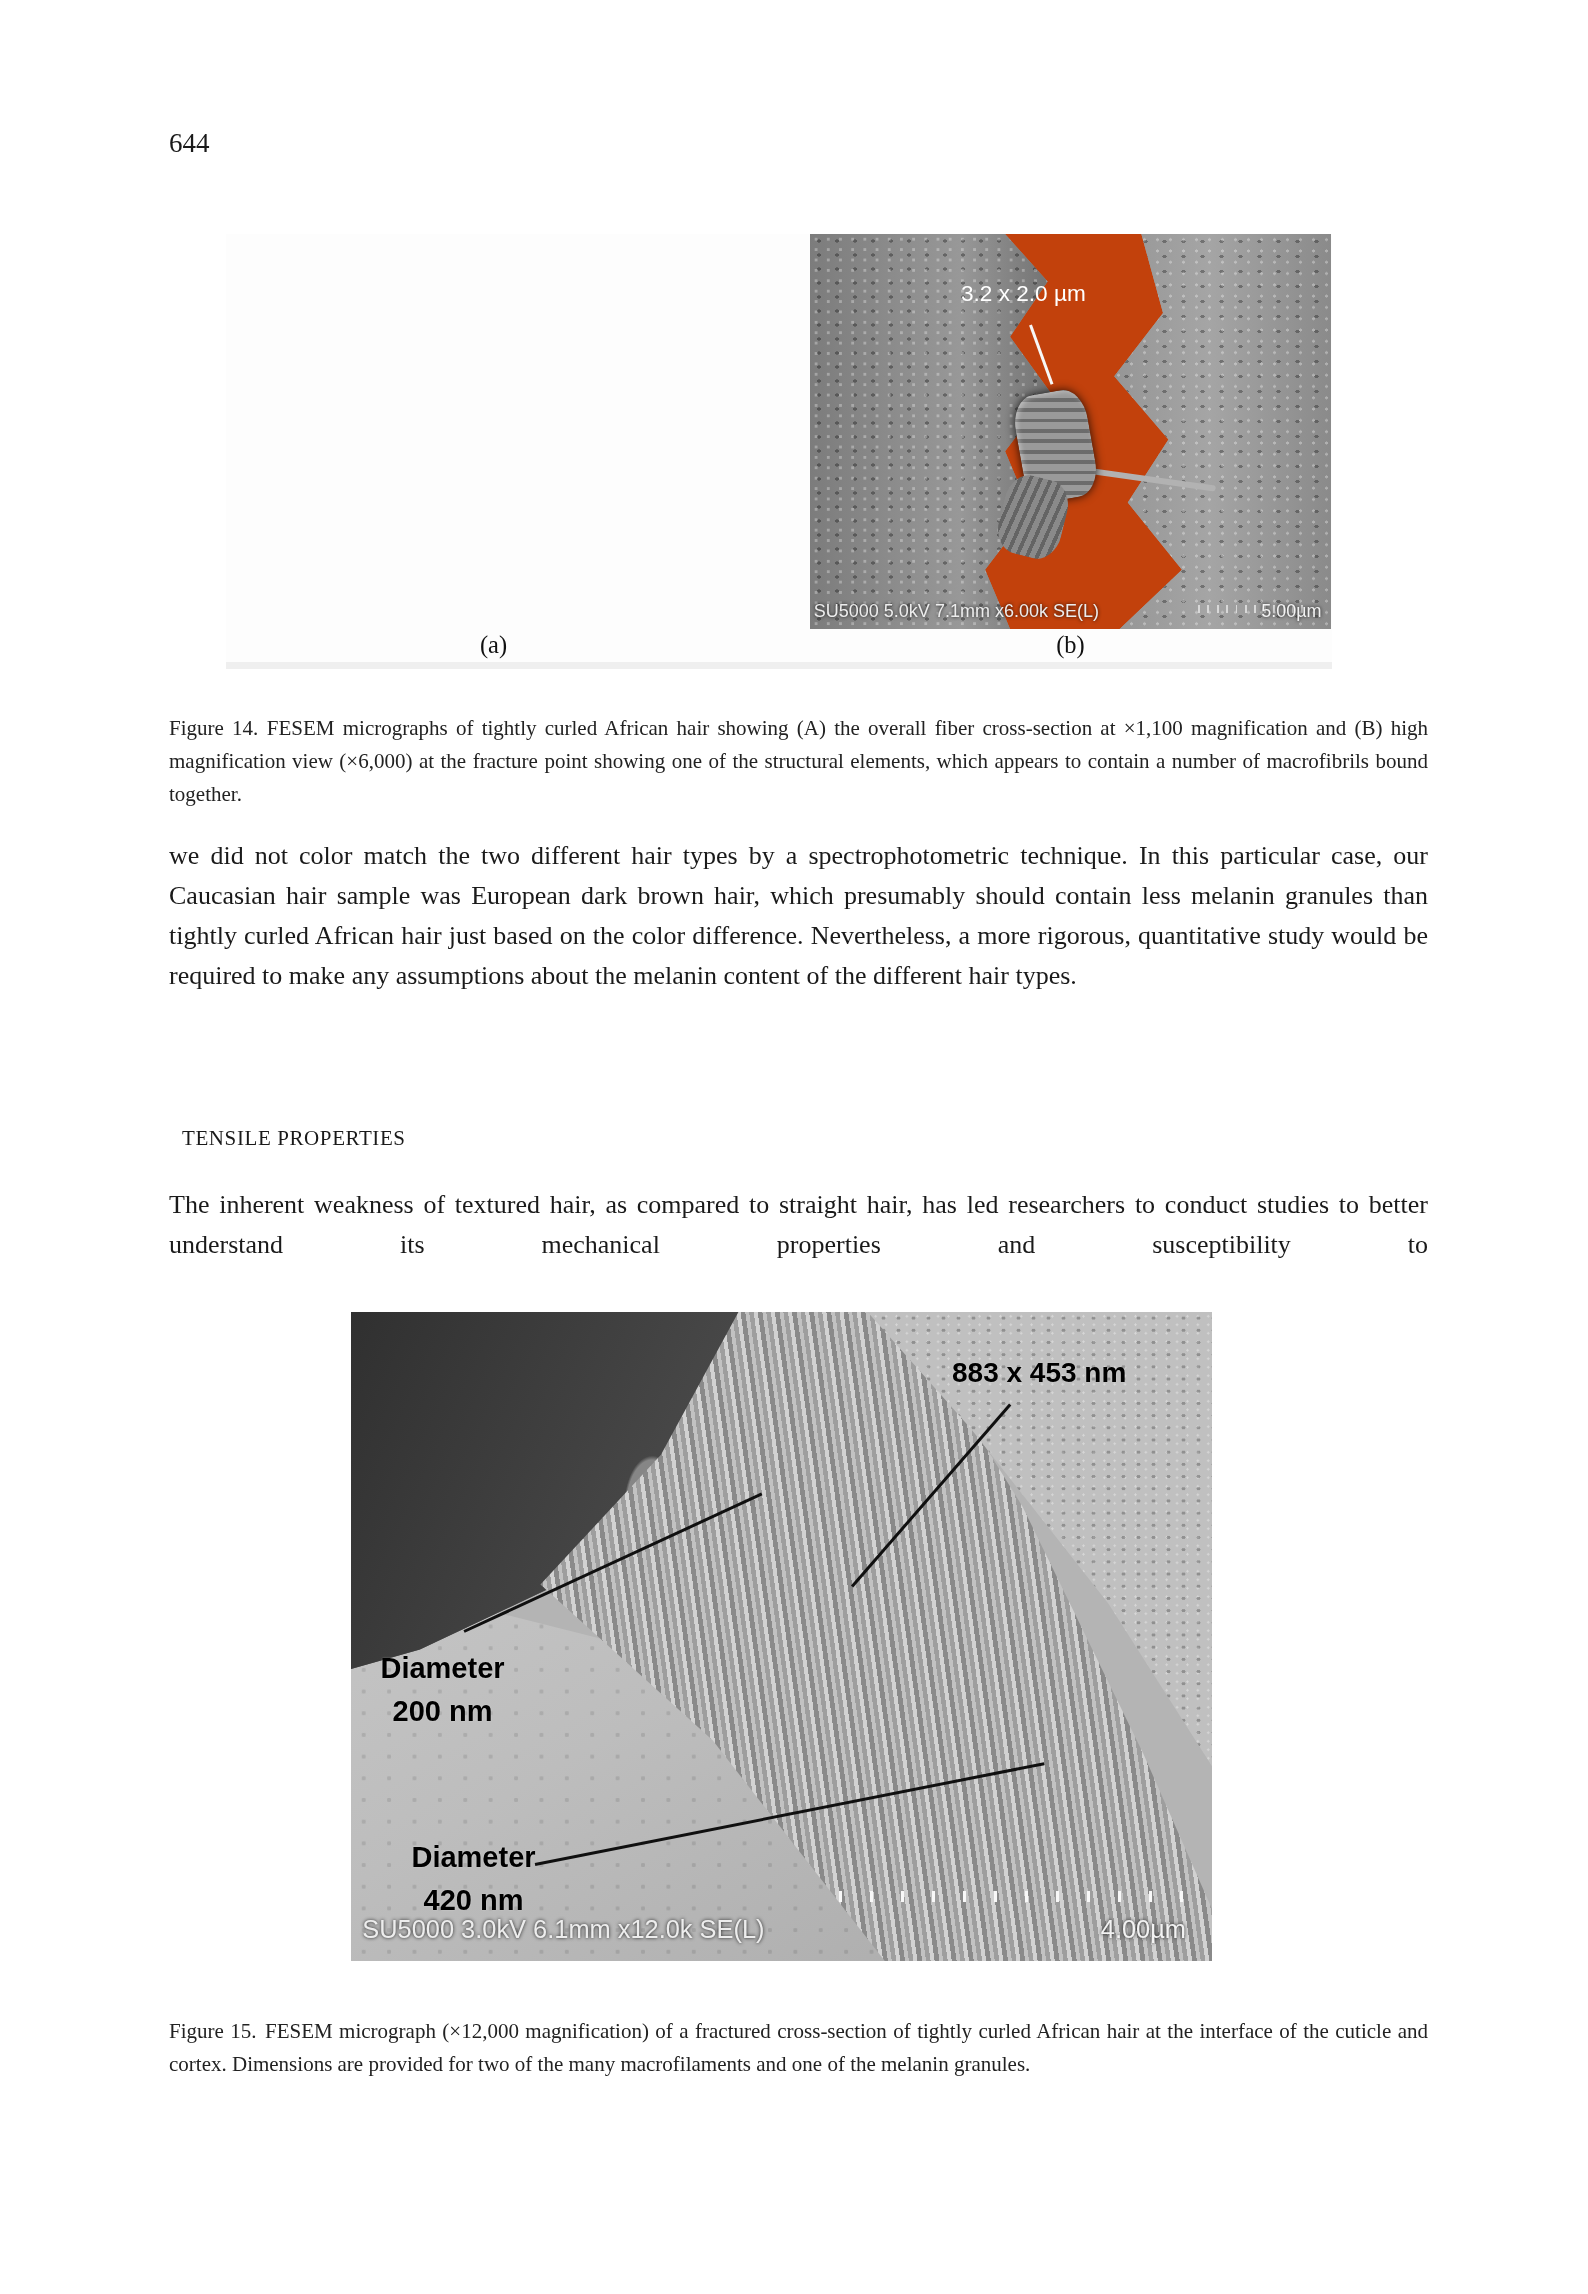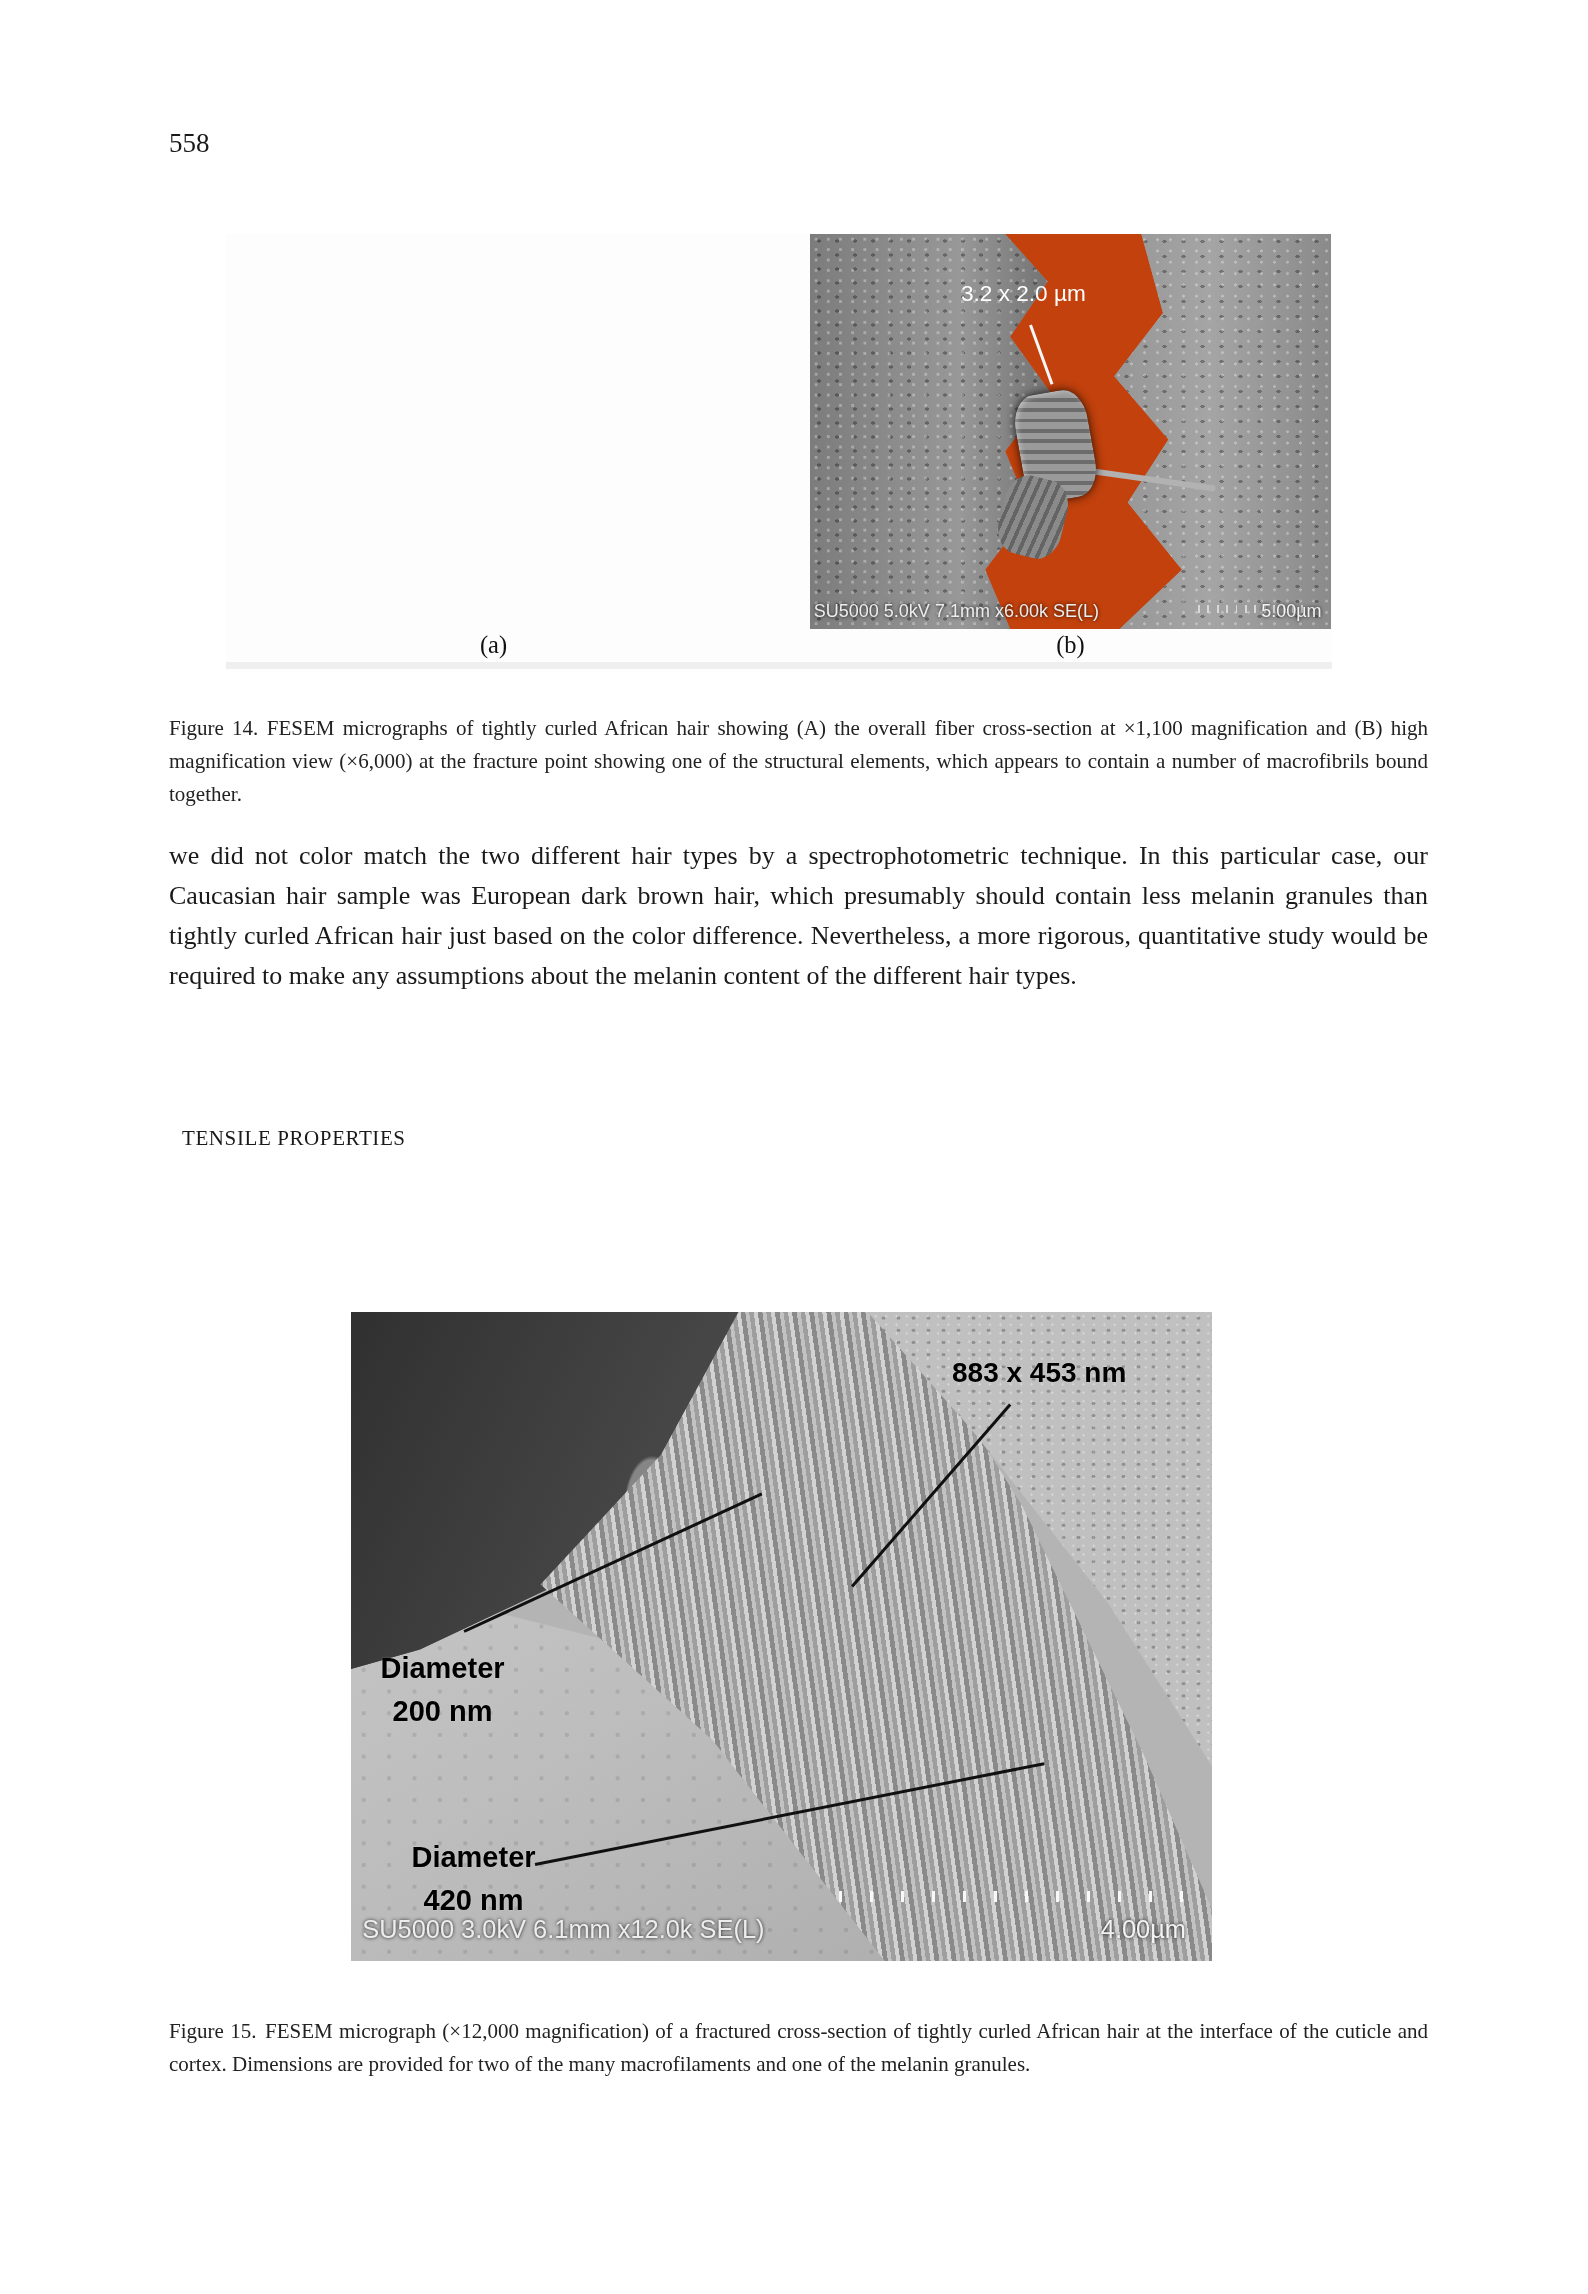--- a/index.html
+++ b/index.html
@@ -132,21 +132,21 @@
   .scale-b{right:9.4px;top:367px;font-size:18px;}
   .meta-c{left:11.3px;top:603px;font-size:25.4px;}
   .scale-c{right:26px;top:603px;font-size:25.4px;}
 </style>
 </head>
 <body>
 
 <div class="page">
 
   <div class="running-head">
-    <span class="page-num">558</span>
+    <span class="page-num">644</span>
   </div>
 
   <figure class="fig14">
 
 
     <div class="sem sem-b">
       <div class="semB-left"></div>
       <div class="semB-right"></div>
       <div class="semB-strand"></div>
       <div class="semB-granule"></div>
@@ -163,20 +163,21 @@
   </figure>
 
   <p class="caption" style="top:712px;">
     <span class="cap-label">Figure 14.</span><span>FESEM micrographs of tightly curled African hair showing (A) the overall fiber cross-section at ×1,100 magnification and (B) high magnification view (×6,000) at the fracture point showing one of the structural elements, which appears to contain a number of macrofibrils bound together.</span>
   </p>
 
   <p class="body-par" style="top:836px;">we did not color match the two different hair types by a spectrophotometric technique. In this particular case, our Caucasian hair sample was European dark brown hair, which presumably should contain less melanin granules than tightly curled African hair just based on the color difference. Nevertheless, a more rigorous, quantitative study would be required to make any assumptions about the melanin content of the different hair types.</p>
 
   <h2 class="section-heading" style="top:1114px;">TENSILE PROPERTIES</h2>
 
+  <p class="body-par justify-all" style="top:1185px;">The inherent weakness of textured hair, as compared to straight hair, has led researchers to conduct studies to better understand its mechanical properties and susceptibility to</p>
 
   <figure class="fig15">
     <div class="sem sem-c">
       <div class="f15-floor"></div>
       <div class="f15-cuticle"></div>
       <div class="f15-face"></div>
       <div class="f15-granular"></div>
 
       <div class="ann-line line-883"></div>
       <div class="ann-black ann-883">883 x 453 nm</div>

